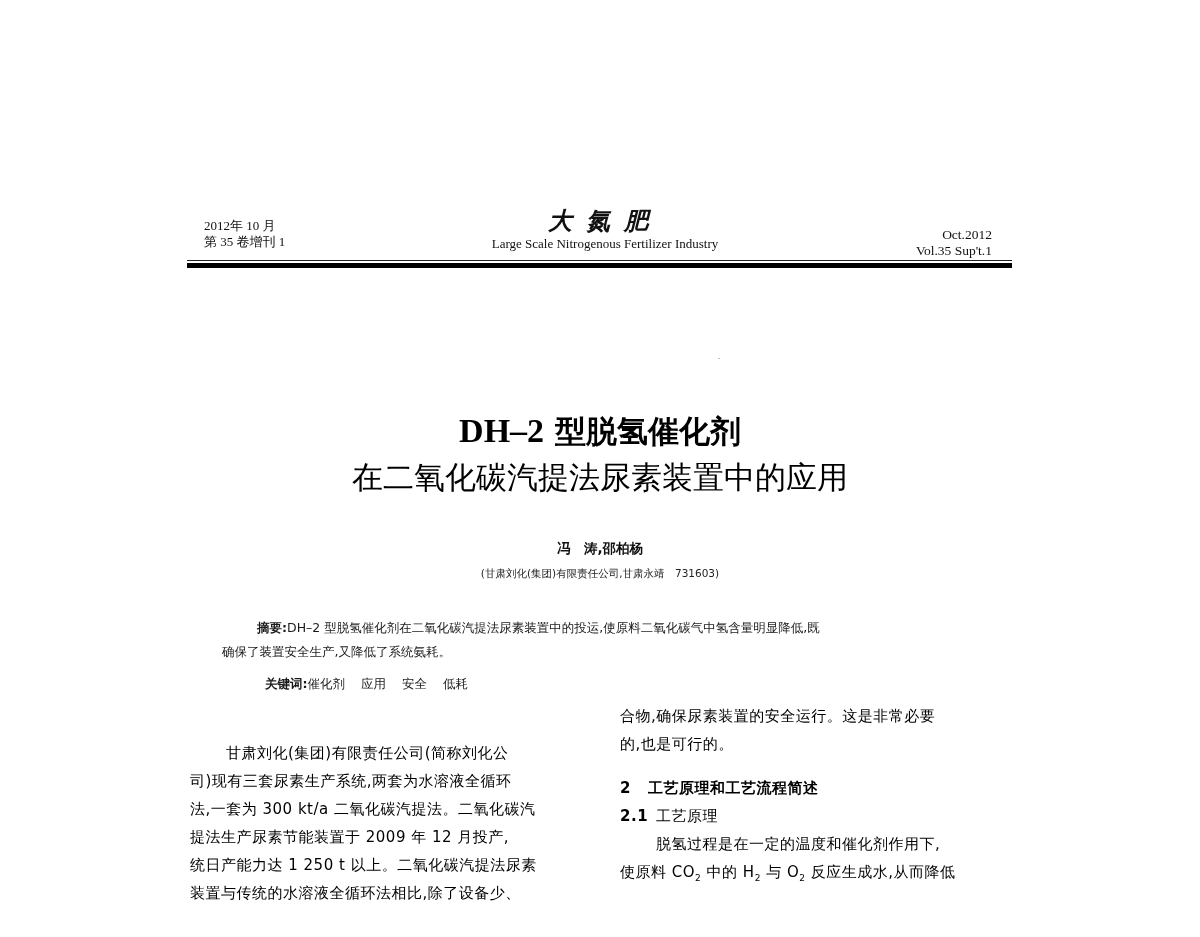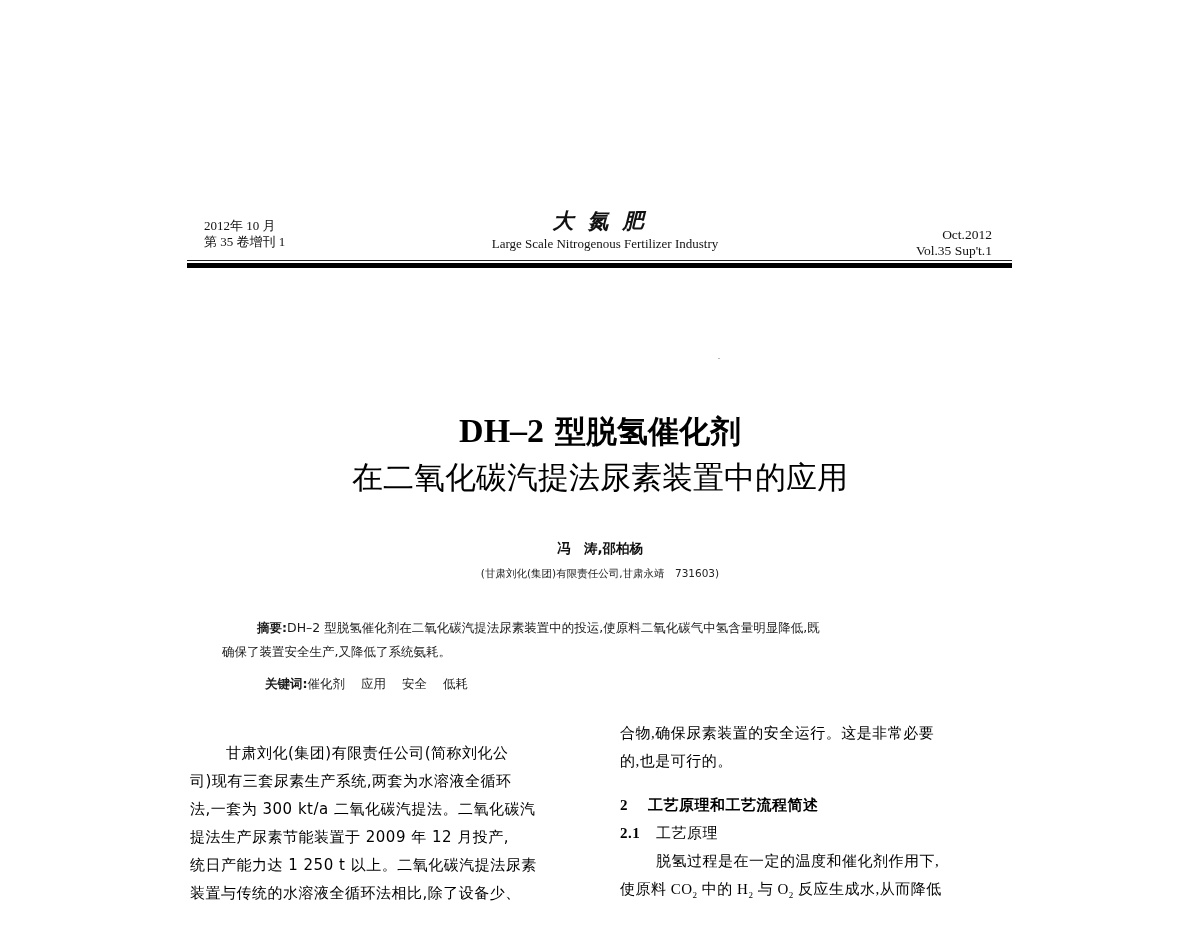--- a/index.html
+++ b/index.html
@@ -22,21 +22,21 @@
       left: 204px; top: 218px;
       font-size: 13px; line-height: 16px;
       font-family: "Liberation Serif", "DejaVu Serif", serif;
     }
     .hdr-center {
       left: 440px; top: 208px; width: 330px;
       text-align: center;
       font-family: "Liberation Serif", "DejaVu Serif", serif;
     }
     .hdr-logo {
-      font-size: 21px; font-weight: bold; letter-spacing: 14px;
+      font-size: 24px; font-weight: bold; letter-spacing: 14px;
       line-height: 26px; font-style: italic;
       font-family: Liberation Sans, sans-serif;
     }
     .hdr-journal {
       font-size: 13px; line-height: 16px; margin-top: 2px;
     }
     .hdr-right {
       left: 880px; top: 227px; width: 112px;
       text-align: right;
       font-size: 13.5px; line-height: 16px;
@@ -92,21 +92,21 @@
     .keywords .lbl { font-weight: bold; margin-left: 8px; }
     .keywords .kw { margin-right: 16px; }
 
     
     .col {
       font-family: "DejaVu Sans", sans-serif;
       font-size: 15px; line-height: 28px; color: #000000;
       letter-spacing: 0.5px;
     }
     .col-left { left: 190px; top: 739px; width: 405px; }
-    .col-right { left: 620px; top: 719px; width: 400px; font-family: Liberation Serif, serif; }
+    .col-right { left: 620px; top: 702px; width: 400px; }
     .col p { margin: 0; }
     .col .indent { text-indent: 36px; }
     .sec-head { font-weight: bold; margin-top: 16px !important; }
     .sec-head .num { display: inline-block; width: 28px; }
     .subsec-head .num { display: inline-block; width: 36px; font-weight: bold; }
     sub { font-size: 9px; line-height: 0; }
   </style>
 </head>
 <body>
 

